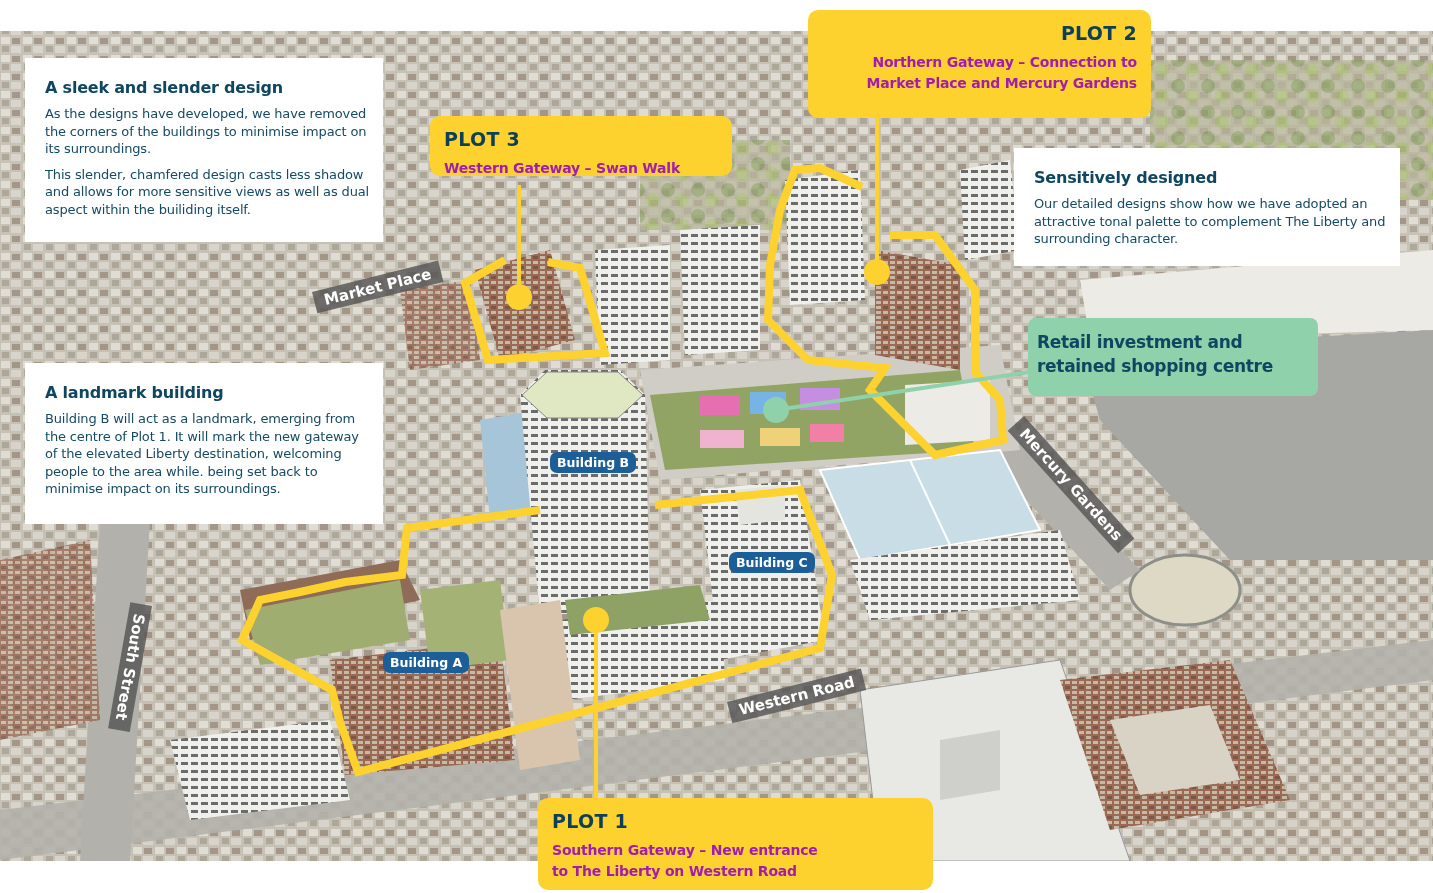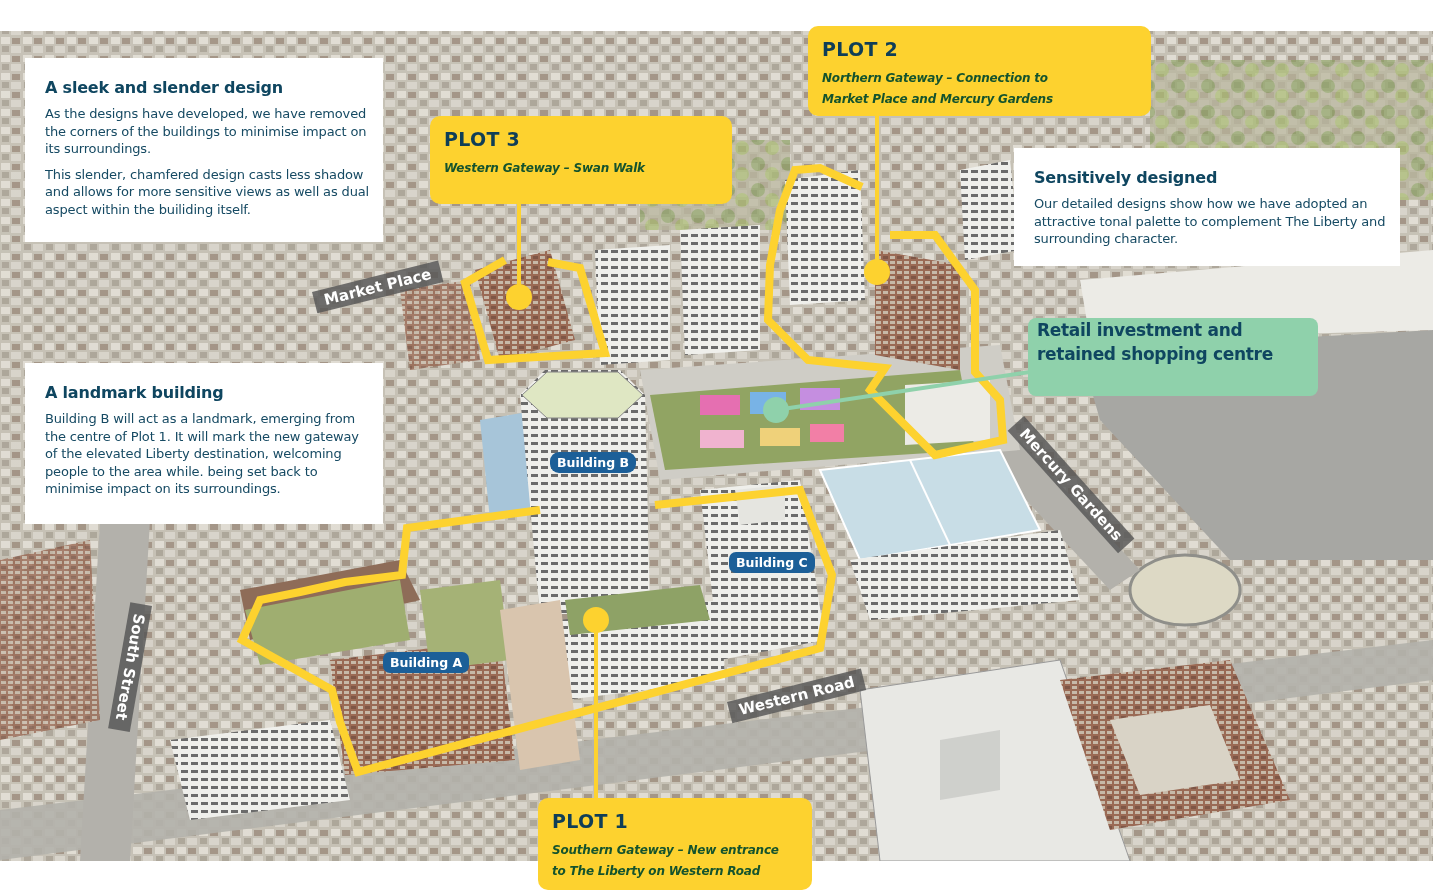--- a/index.html
+++ b/index.html
@@ -34,27 +34,27 @@
   
   .plot {
     position: absolute; background: #fdd22f; border-radius: 10px; padding: 12px 14px 10px 14px;
     color: #12445e;
   }
   .plot .plot-title {
     font-family: "DejaVu Sans", sans-serif; font-weight: bold; font-size: 19px; letter-spacing: 0.3px;
     color: #0f3e57; margin-bottom: 8px;
   }
   .plot .plot-sub {
-    font-family: "DejaVu Sans", sans-serif; font-weight: bold; font-size: 12px; line-height: 21px;
-    color: #14532d; letter-spacing: -0.2px; font-style: italic;
+    font-family: "DejaVu Sans", sans-serif; font-weight: bold; font-size: 14px; line-height: 21px;
+    color: #a21caf; letter-spacing: -0.2px;
   }
 
   
   .retail {
-    position: absolute; background: #8fd1ab; border-radius: 8px; padding: 0 10px 4px 9px;
+    position: absolute; background: #8fd1ab; border-radius: 8px; padding: 12px 10px 4px 9px;
     font-family: "DejaVu Sans", sans-serif; font-weight: bold; font-size: 17px; line-height: 24px;
     color: #0f4660; letter-spacing: -0.3px;
   }
 
   
   .pill {
     position: absolute; background: #1c5f98; color: #ffffff; border-radius: 7px;
     font-family: "DejaVu Sans", sans-serif; font-weight: bold; font-size: 12.5px;
     padding: 3px 7px; white-space: nowrap;
   }
@@ -193,42 +193,42 @@
 <div class="card" style="left:25px; top:363px; width:358px; height:161px;">
   <h2>A landmark building</h2>
   <p>Building B will act as a landmark, emerging from the centre of Plot 1. It will mark the new gateway of the elevated Liberty destination, welcoming people to the area while. being set back to minimise impact on its surroundings.</p>
 </div>
 
 <div class="card" style="left:1014px; top:148px; width:386px; height:118px;">
   <h2>Sensitively designed</h2>
   <p>Our detailed designs show how we have adopted an attractive tonal palette to complement The Liberty and surrounding character.</p>
 </div>
 
-<div class="plot" style="left:808px; top:26px; width:343px; height:90px;">
+<div class="plot" style="left:808px; top:10px; width:343px; height:108px;text-align:right;">
   <div class="plot-title">PLOT 2</div>
   <div class="plot-sub">Northern Gateway – Connection to</div>
   <div class="plot-sub">Market Place and Mercury Gardens</div>
 </div>
 
-<div class="plot" style="left:430px; top:116px; width:302px; height:88px;">
+<div class="plot" style="left:430px; top:116px; width:302px; height:60px;">
   <div class="plot-title">PLOT 3</div>
   <div class="plot-sub">Western Gateway – Swan Walk</div>
 </div>
 
-<div class="plot" style="left:538px; top:798px; width:274px; height:92px;">
+<div class="plot" style="left:538px; top:798px; width:395px; height:92px;">
   <div class="plot-title">PLOT 1</div>
   <div class="plot-sub">Southern Gateway – New entrance</div>
   <div class="plot-sub">to The Liberty on Western Road</div>
 </div>
 
 <div class="retail" style="left:1028px; top:318px; width:290px; height:78px;">
   <div>Retail investment and</div>
   <div>retained shopping centre</div>
 </div>
 
-<div class="pill" style="left:550px; top:452px;border-radius:9px;">Building B</div>
+<div class="pill" style="left:550px; top:452px;">Building B</div>
 <div class="pill" style="left:729px; top:552px;">Building C</div>
 <div class="pill" style="left:383px; top:652px;">Building A</div>
 
 <div class="street" style="left:312px; top:292px; transform: rotate(-14deg);">Market Place</div>
 <div class="street" style="left:1024px; top:416px; transform: rotate(48deg);">Mercury Gardens</div>
 <div class="street" style="left:152px; top:606px; transform: rotate(100deg);">South Street</div>
 <div class="street" style="left:727px; top:702px; transform: rotate(-14deg);">Western Road</div>
 
 </body></html>

